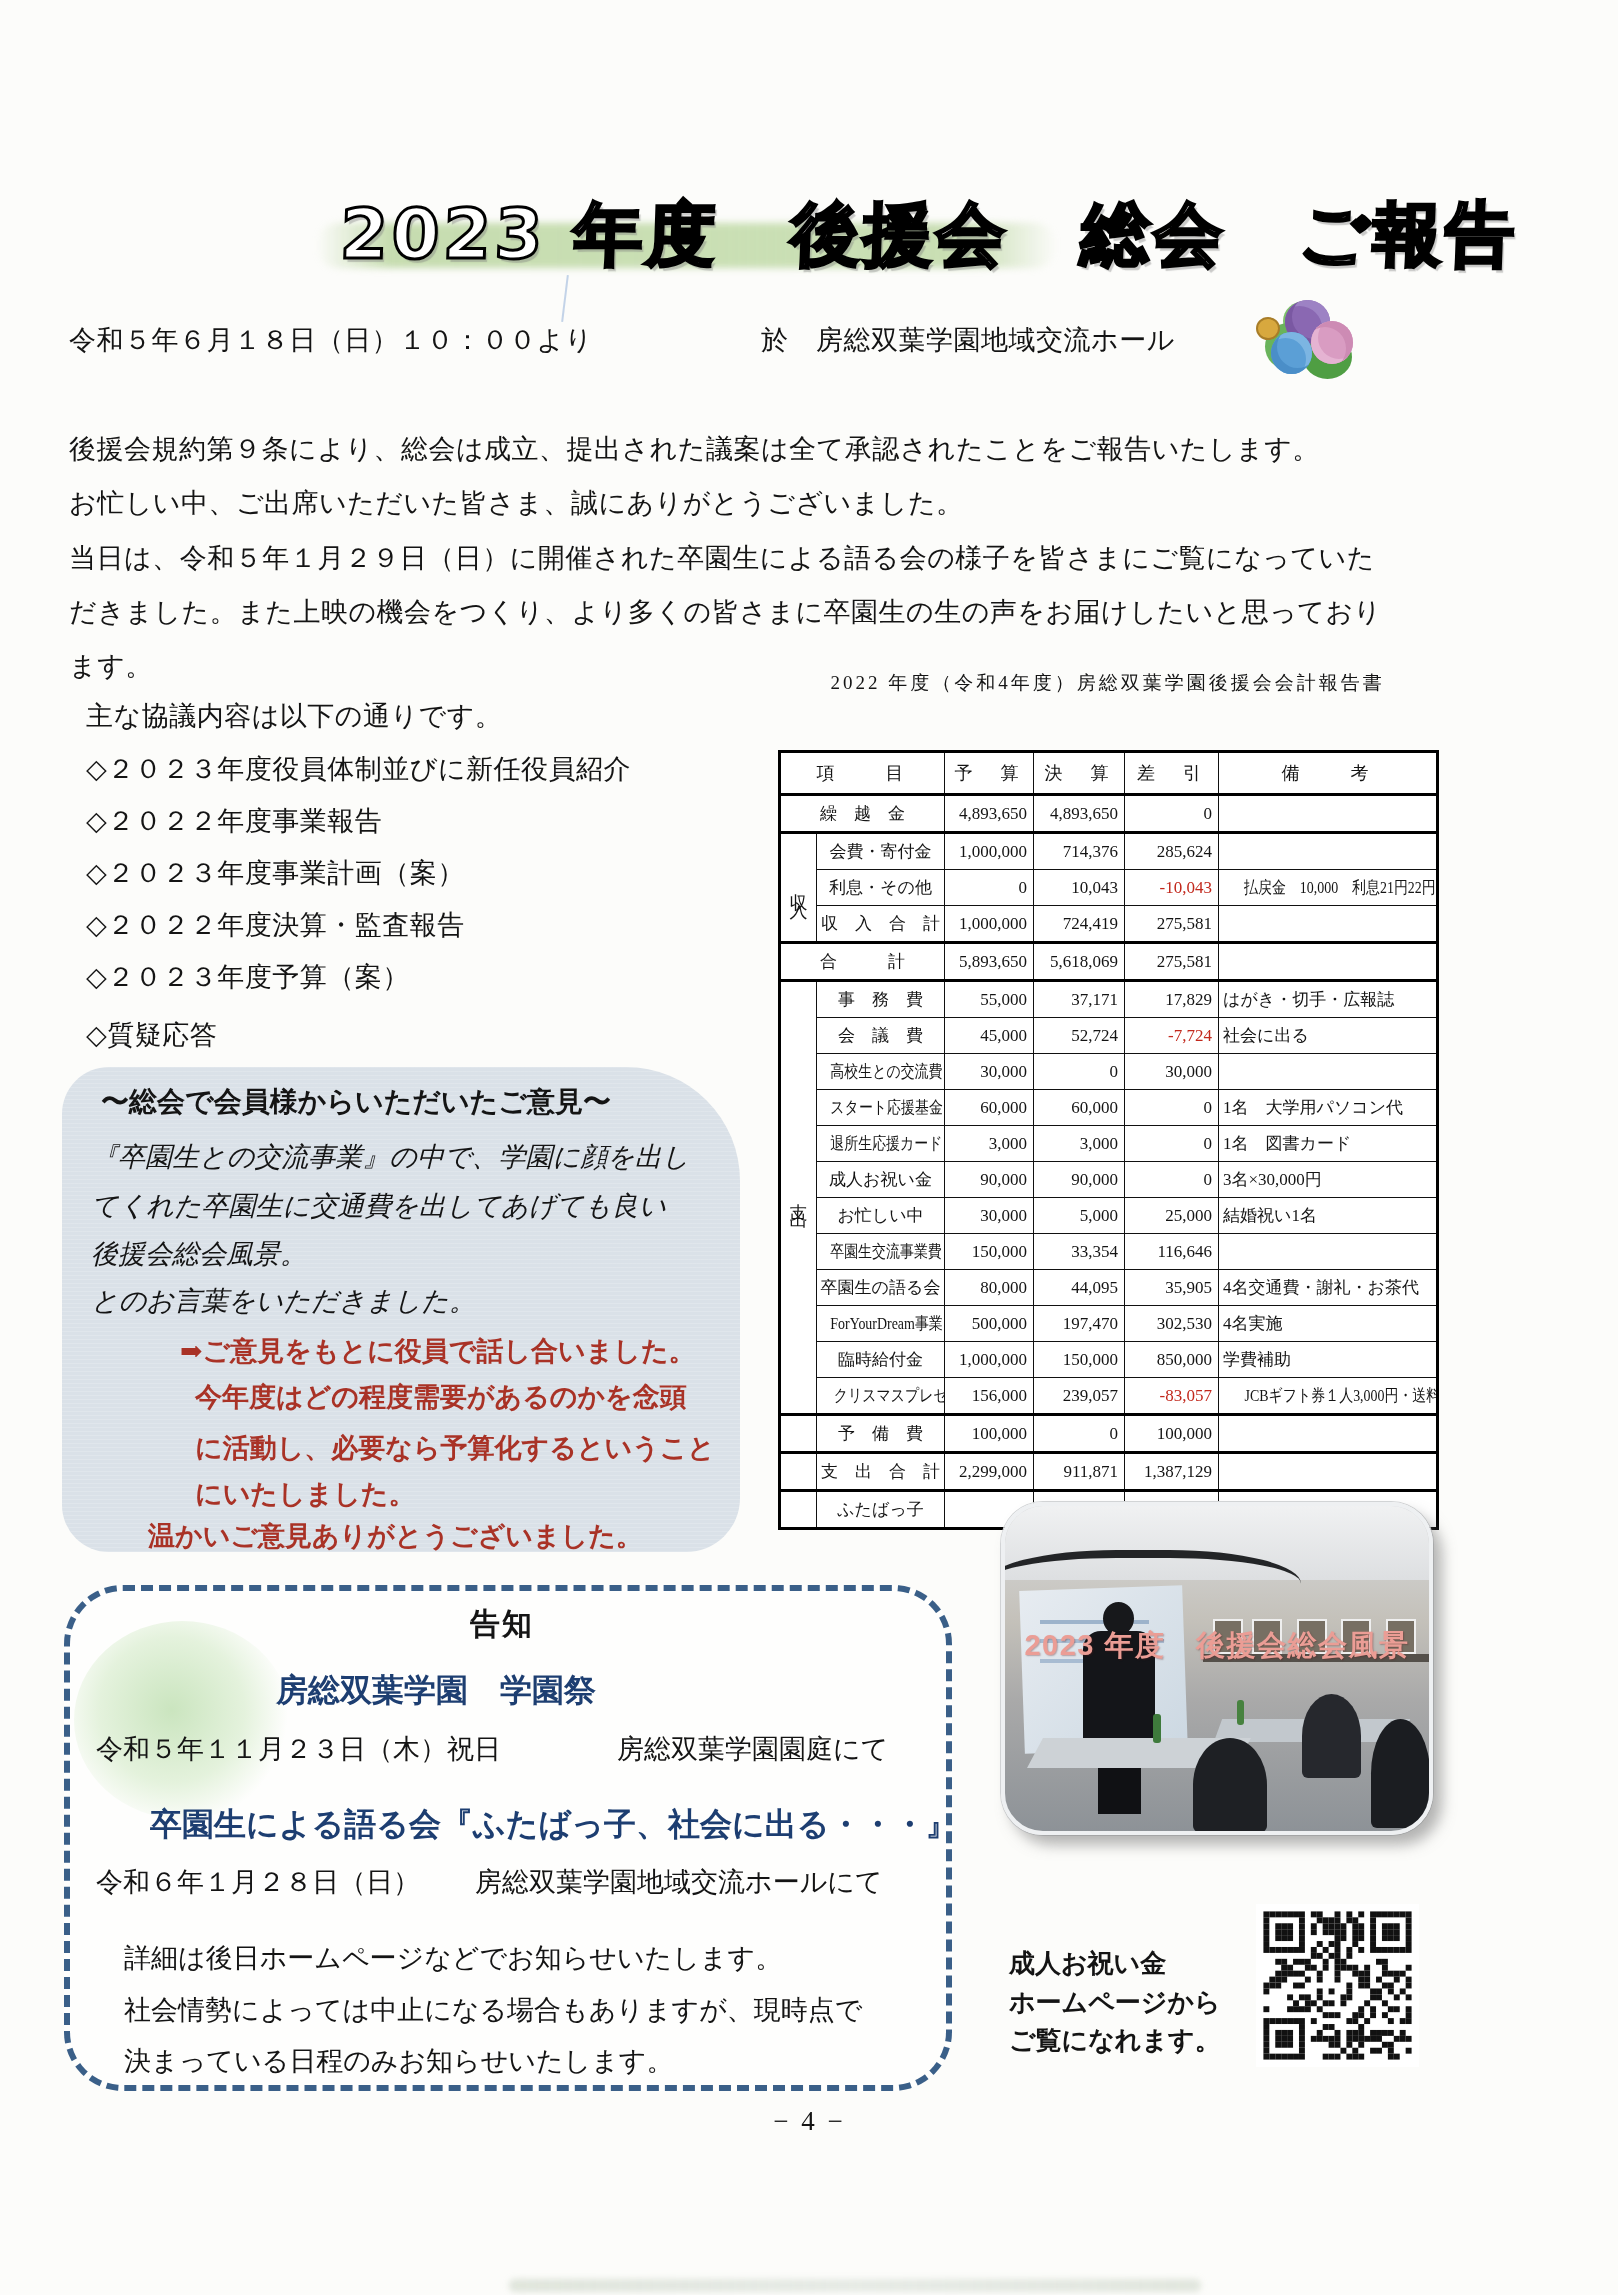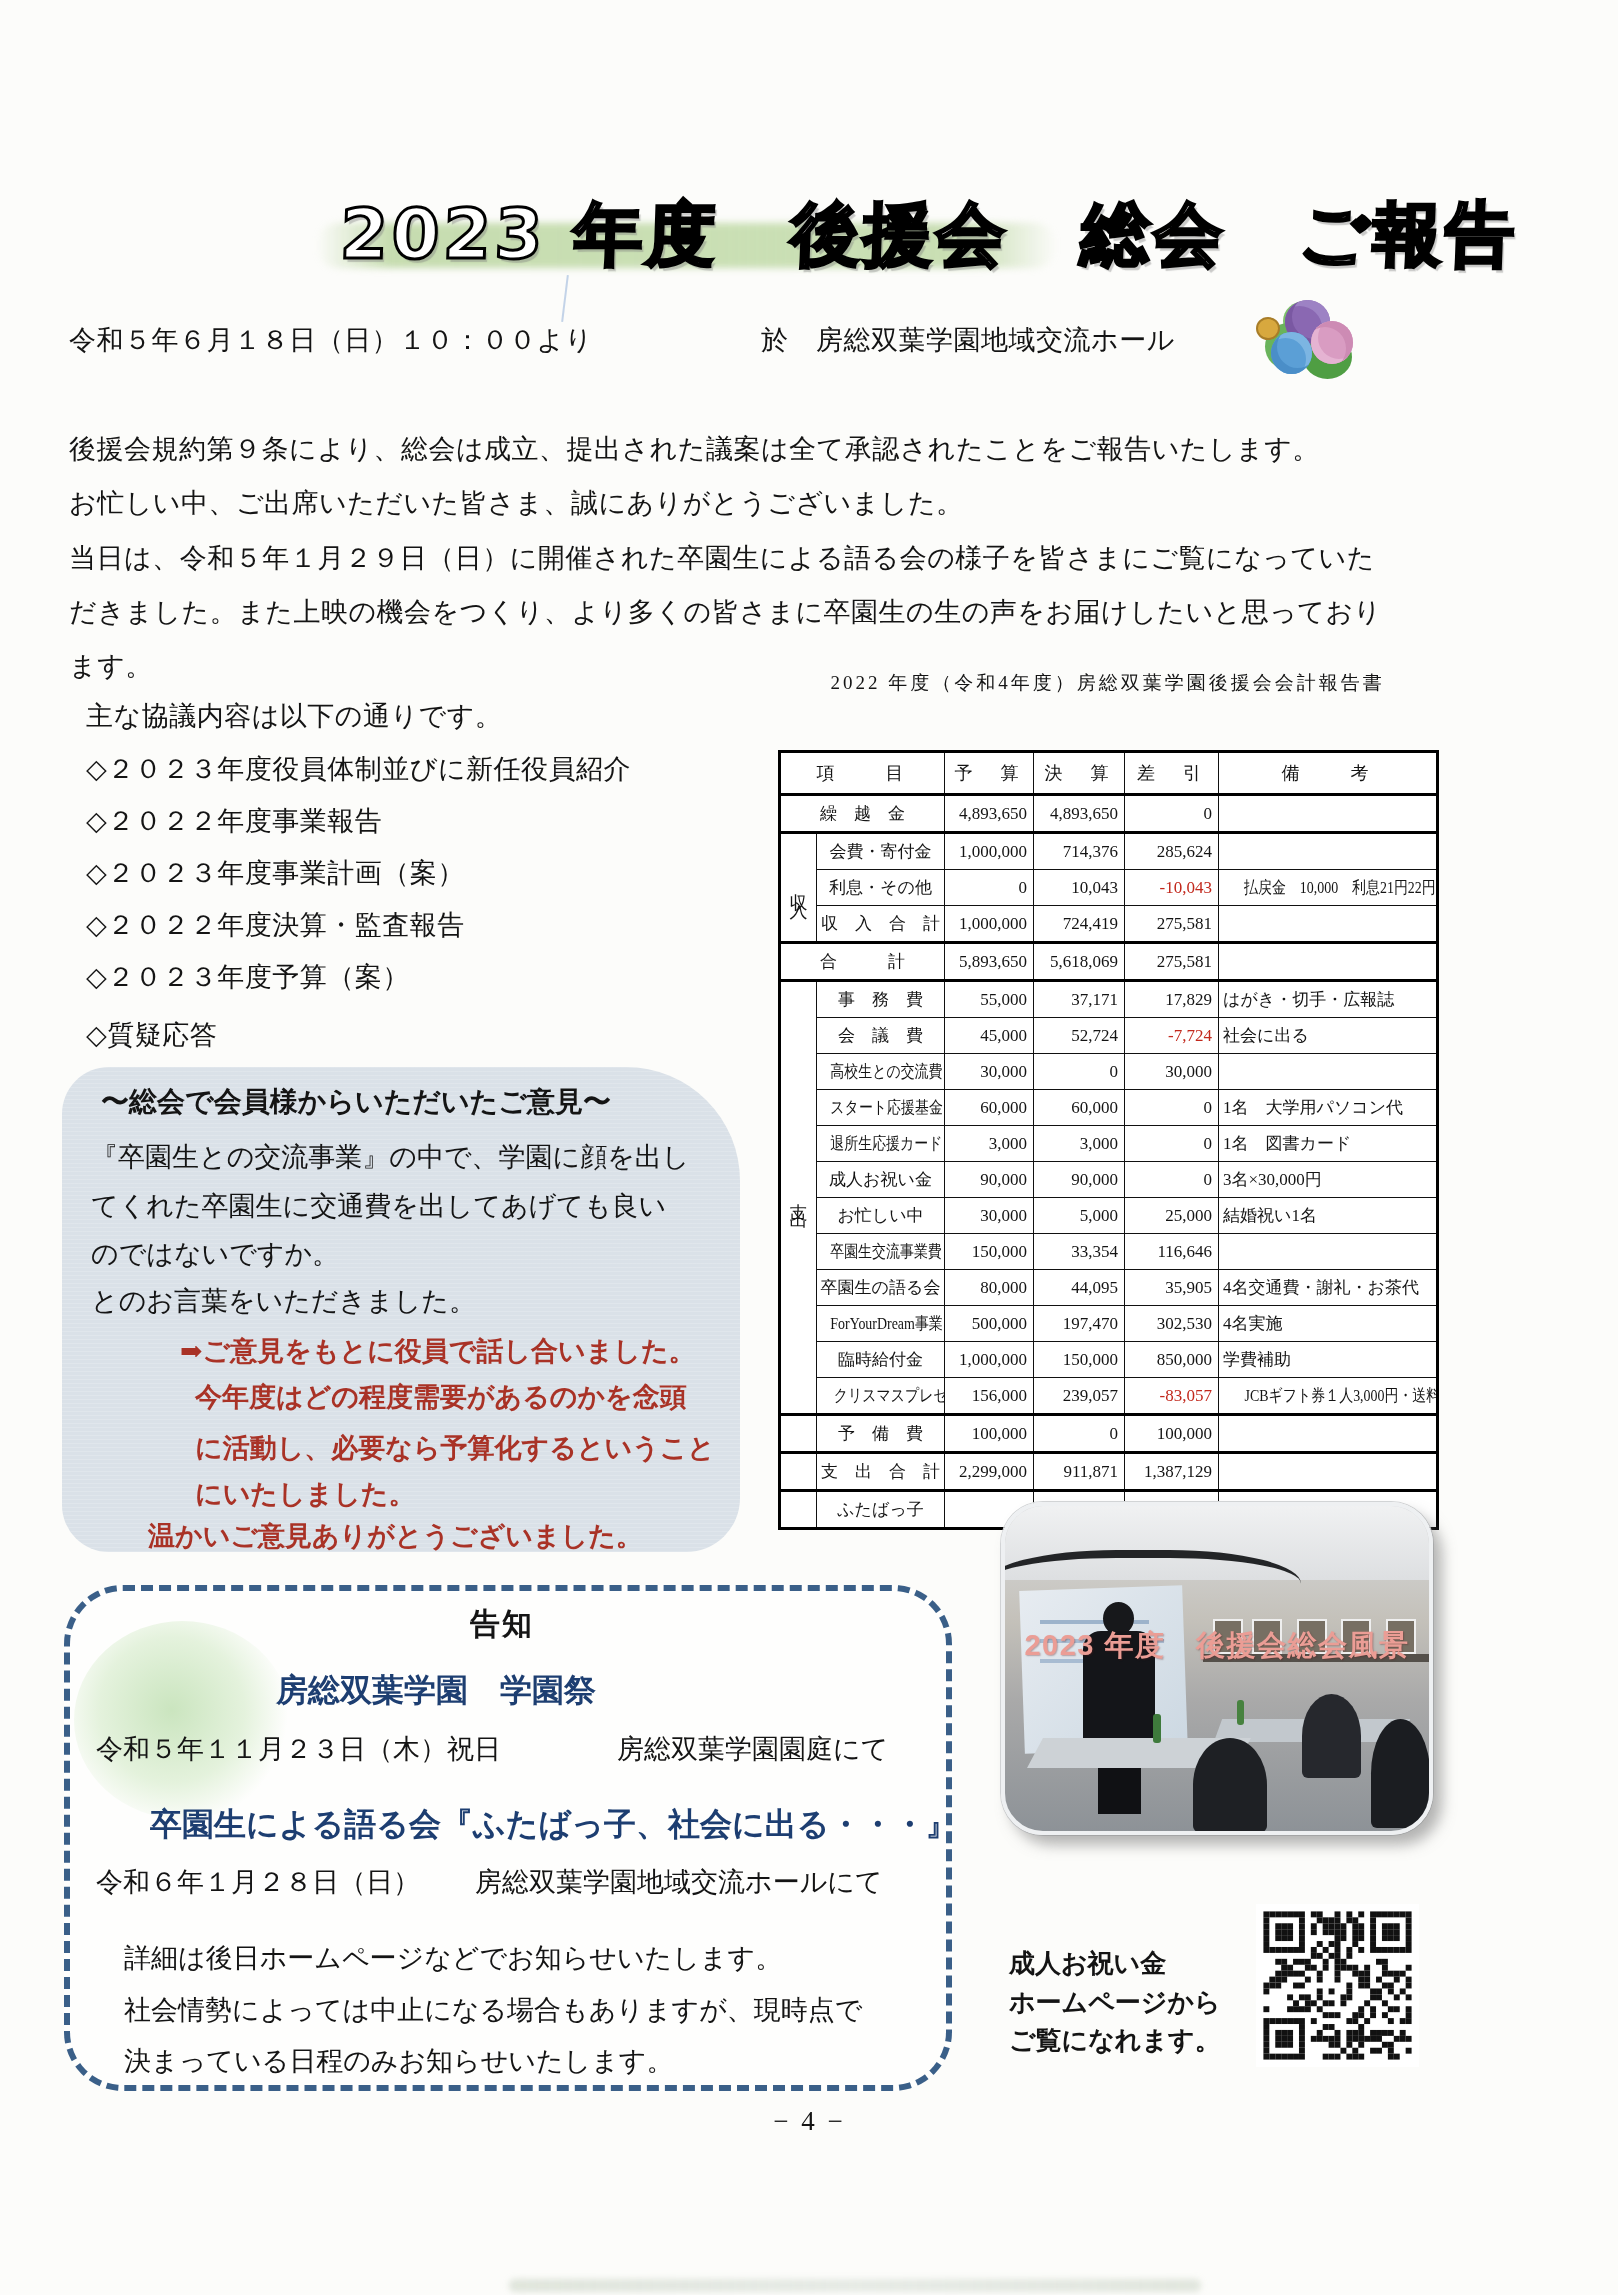--- a/index.html
+++ b/index.html
@@ -48,21 +48,21 @@
   td.grp{text-align:center;vertical-align:middle;}
   .grp-v{writing-mode:vertical-rl;text-orientation:upright;font-size:18px;letter-spacing:7px;margin:auto;}
   .neg{color:#c2281c;}
   .tight{display:inline-block;transform:scaleX(.82);transform-origin:center;white-space:nowrap;}
 
   
   .opinion-box{position:absolute;left:62px;top:1067px;width:678px;height:485px;border-radius:47px 114px 54px 47px;
     background:#dae1e8;
     background-image:repeating-linear-gradient(0deg,rgba(255,255,255,.16) 0 1px,rgba(0,0,0,0) 1px 4px);}
   .op-title{position:absolute;left:101px;top:1083px;font-size:28px;font-weight:bold;white-space:nowrap;}
-  .op-black{position:absolute;font-size:27px;white-space:nowrap;}
+  .op-black{position:absolute;font-size:27px;white-space:nowrap;font-style:italic;}
   .op-red{position:absolute;font-size:27px;font-weight:bold;color:#a93226;white-space:nowrap;}
 
   
   .notice-box{position:absolute;left:64px;top:1585px;width:876px;height:494px;border-radius:59px;
     border:6.4px dashed #3a5f88;background:#fefefd;}
   .notice-blob{position:absolute;left:74px;top:1621px;width:217px;height:198px;border-radius:50%;
     background:radial-gradient(circle at 45% 45%,rgba(160,208,140,.55) 0%,rgba(180,220,160,.35) 45%,rgba(200,230,180,0) 72%);}
   .nt-heading{position:absolute;left:64px;top:1604px;width:876px;text-align:center;font-size:30px;font-weight:bold;letter-spacing:2px;}
   .nt-blue{position:absolute;font-weight:bold;font-size:32px;color:#1d3e71;white-space:nowrap;}
   .nt-line{position:absolute;font-size:27px;white-space:nowrap;}
@@ -306,21 +306,21 @@
           <td class="num"></td>
           <td class="note"></td>
         </tr>
       </tbody>
   </table>
 
   <div class="opinion-box"></div>
   <div class="op-title gothic">〜総会で会員様からいただいたご意見〜</div>
   <div class="op-black" style="left:91px;top:1139px;">『卒園生との交流事業』の中で、学園に顔を出し</div>
   <div class="op-black" style="left:91px;top:1188px;">てくれた卒園生に交通費を出してあげても良い</div>
-  <div class="op-black" style="left:91px;top:1236px;">のではないですか。</div>
+  <div class="op-black" style="left:91px;top:1236px;">後援会総会風景。</div>
   <div class="op-black" style="left:91px;top:1283px;">とのお言葉をいただきました。</div>
   <div class="op-red" style="left:180px;top:1333px;">➡ご意見をもとに役員で話し合いました。</div>
   <div class="op-red" style="left:195px;top:1379px;">今年度はどの程度需要があるのかを念頭</div>
   <div class="op-red" style="left:195px;top:1430px;">に活動し、必要なら予算化するということ</div>
   <div class="op-red" style="left:195px;top:1476px;">にいたしました。</div>
   <div class="op-red" style="left:148px;top:1518px;">温かいご意見ありがとうございました。</div>
 
   <div class="notice-box"></div>
   <div class="notice-blob"></div>
   <div class="nt-heading">告知</div>

